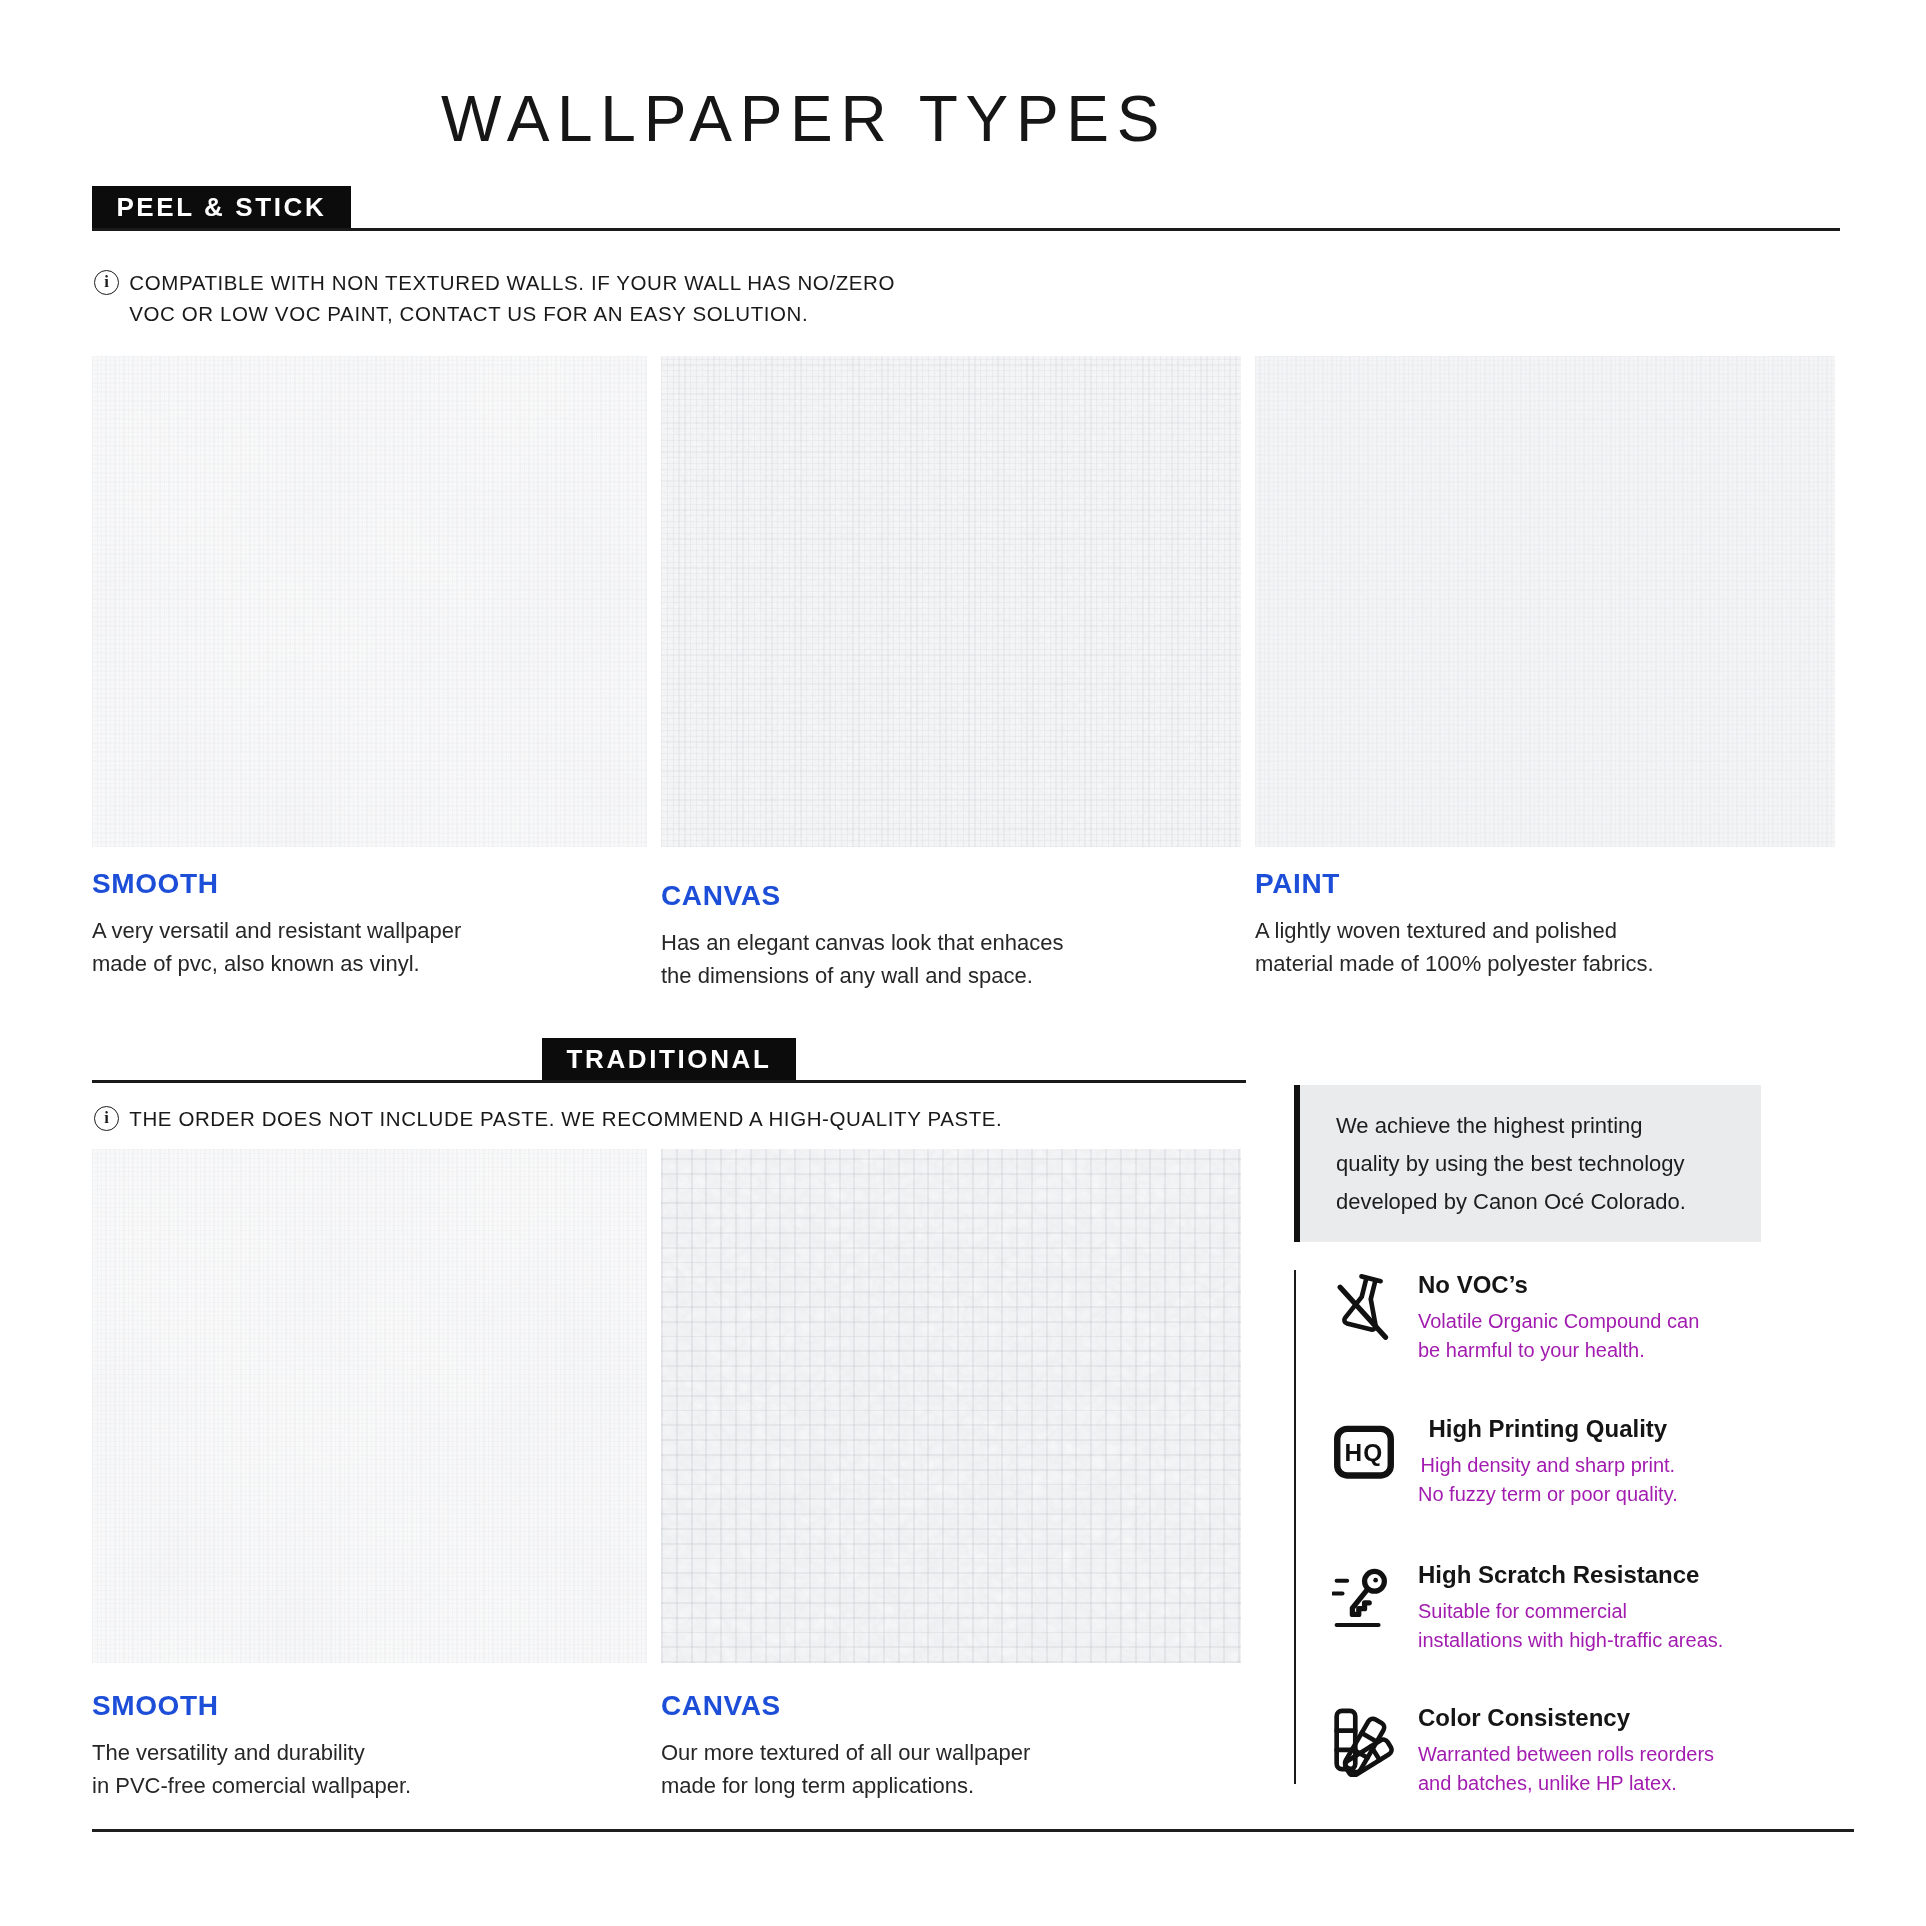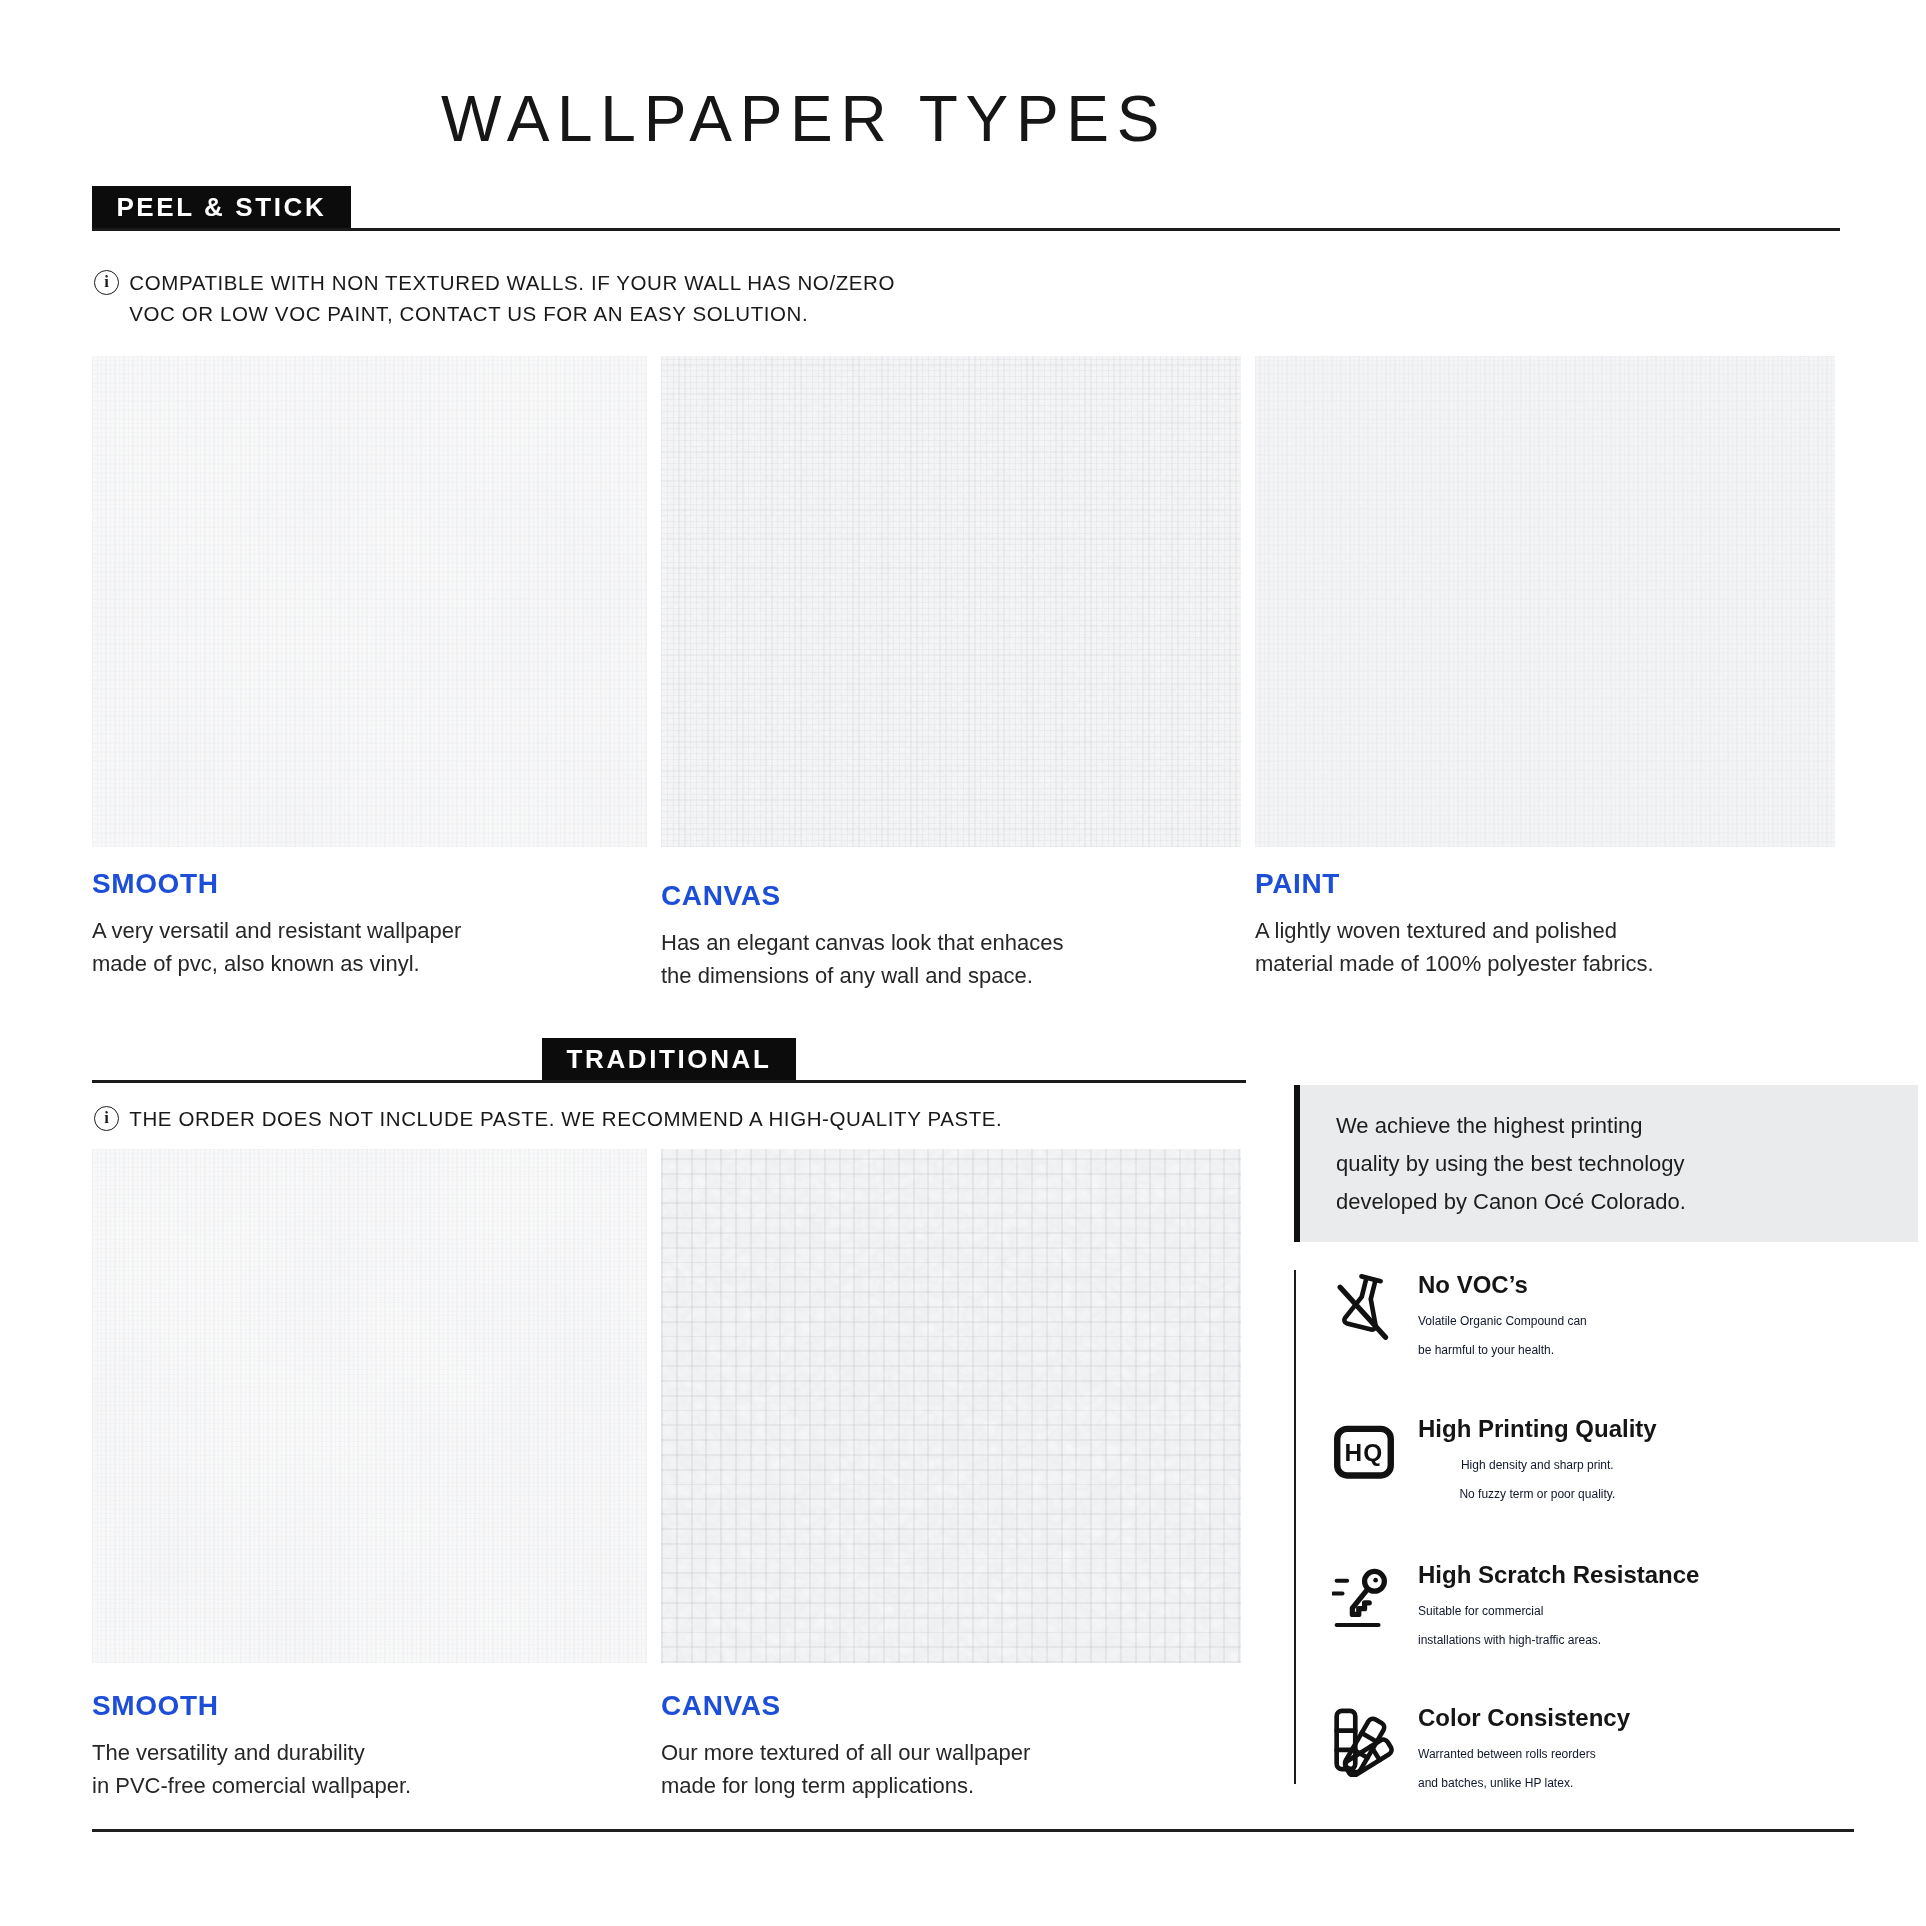--- a/index.html
+++ b/index.html
@@ -51,34 +51,34 @@
   .caps{position:absolute;left:92px;display:flex;gap:14px;}
   #caps1{top:868px;}
   #caps2{top:1690px;}
   .cap{box-sizing:border-box;}
   .cap.ca{width:555px;} .cap.cb{width:580px;}
   .cap h3{margin:0;font-size:28px;font-weight:700;letter-spacing:0.6px;color:#1d4ed8;}
   .cap p{margin:14px 0 0;font-size:22px;line-height:33px;color:#272727;white-space:pre-line;}
   .cap.offset{padding-top:11.6px;}
 
   
-  .quality-note{position:absolute;left:1294px;top:1085px;width:624px;height:157px;box-sizing:border-box;
+  .quality-note{position:absolute;left:1294px;top:1085px;width:467px;height:157px;box-sizing:border-box;
                 background:#eaebec;border-left:6.4px solid #101010;display:flex;align-items:center;
                 padding-left:36px;}
   .quality-note p{margin:0;font-size:22px;line-height:38px;color:#1d1d1d;white-space:pre-line;}
 
   .features{position:absolute;left:1294px;top:1270px;width:544px;height:514px;box-sizing:border-box;
             border-left:2.6px solid #1a1a1a;}
   .feature{position:absolute;left:36px;display:flex;gap:22px;}
   #feat1{top:0;} #feat2{top:144px;text-align:center;} #feat3{top:290px;} #feat4{top:433px;}
   .f-icon{flex:0 0 auto;width:64px;height:74px;}
   .f-icon svg{width:100%;height:100%;display:block;}
   .f-body{padding-top:1.3px;}
   .f-title{margin:0;font-size:24px;font-weight:700;color:#151515;}
-  .f-desc{margin:7.7px 0 0;font-size:12px;line-height:29.5px;color:#0f172a;white-space:pre-line;}
+  .f-desc{margin:7.7px 0 0;font-size:20px;line-height:29.5px;color:#a21caf;white-space:pre-line;}
 
   
   .bottom-rule{position:absolute;left:92px;top:1829px;width:1762px;height:3.2px;background:#1f1f1f;}
 </style>
 </head>
 <body>
 
 <svg width="0" height="0" style="position:absolute" aria-hidden="true">
   <defs>
     <filter id="f-cloud" x="-5%" y="-5%" width="110%" height="110%">

